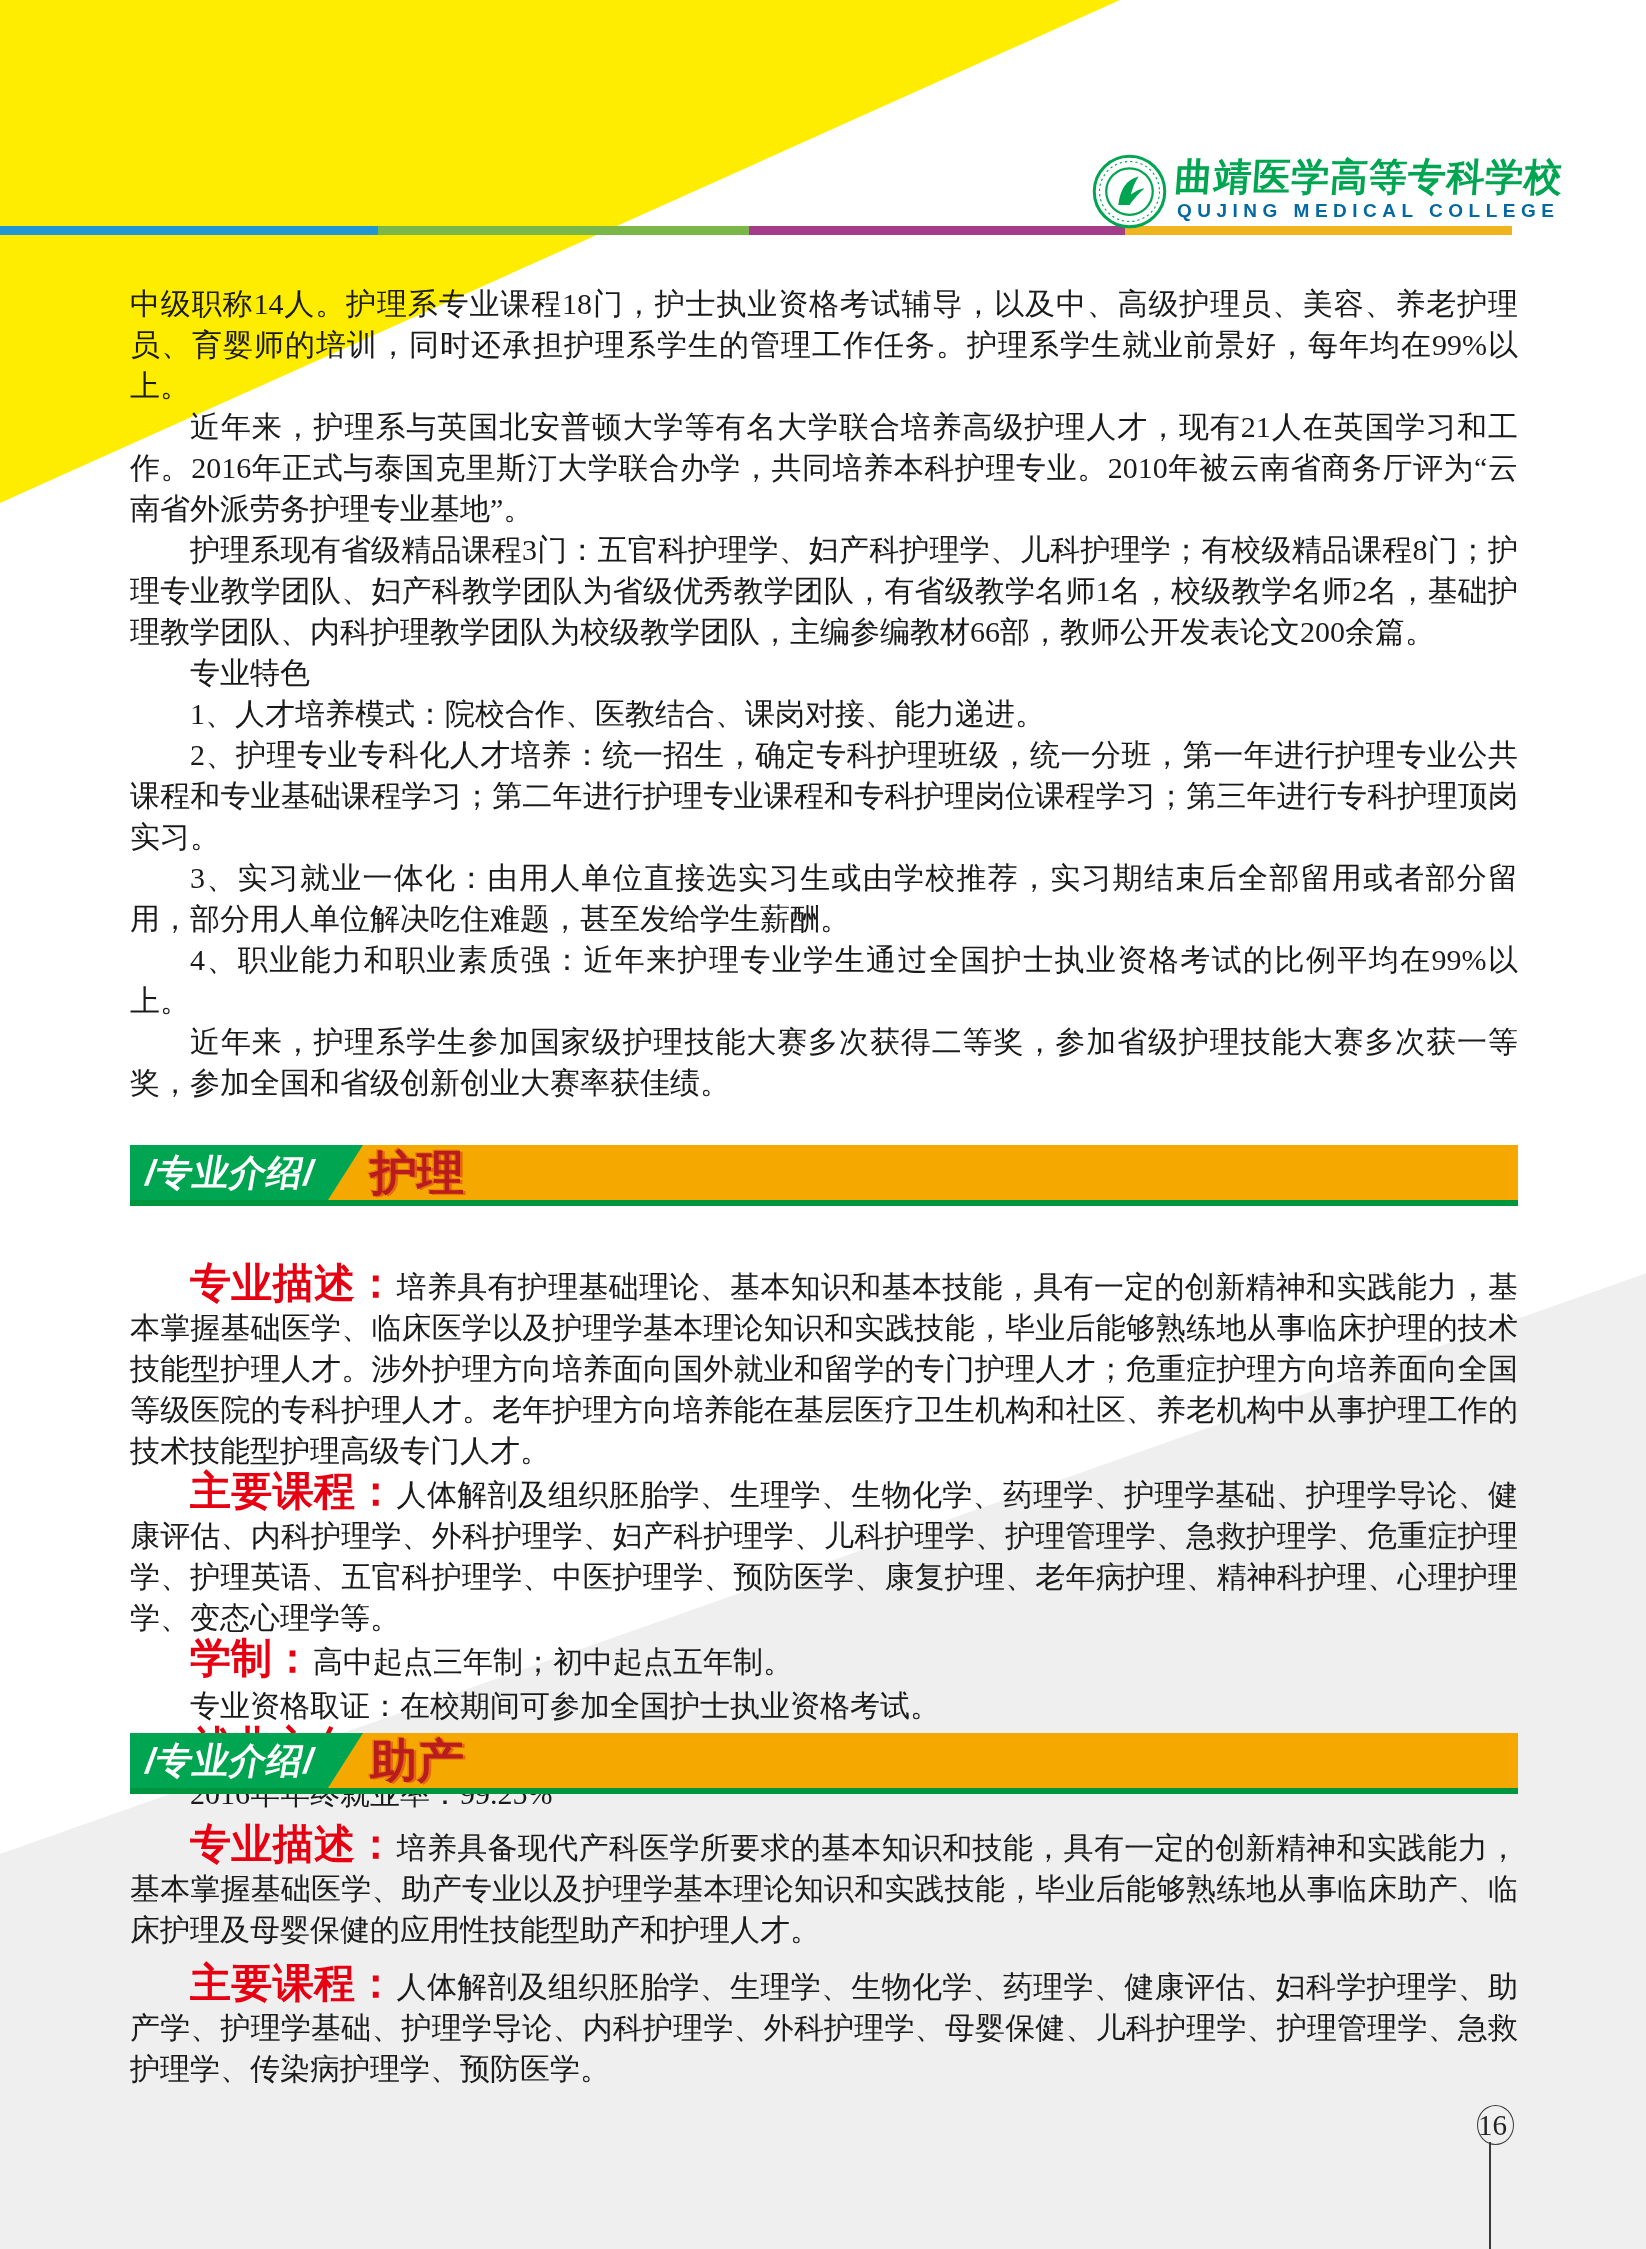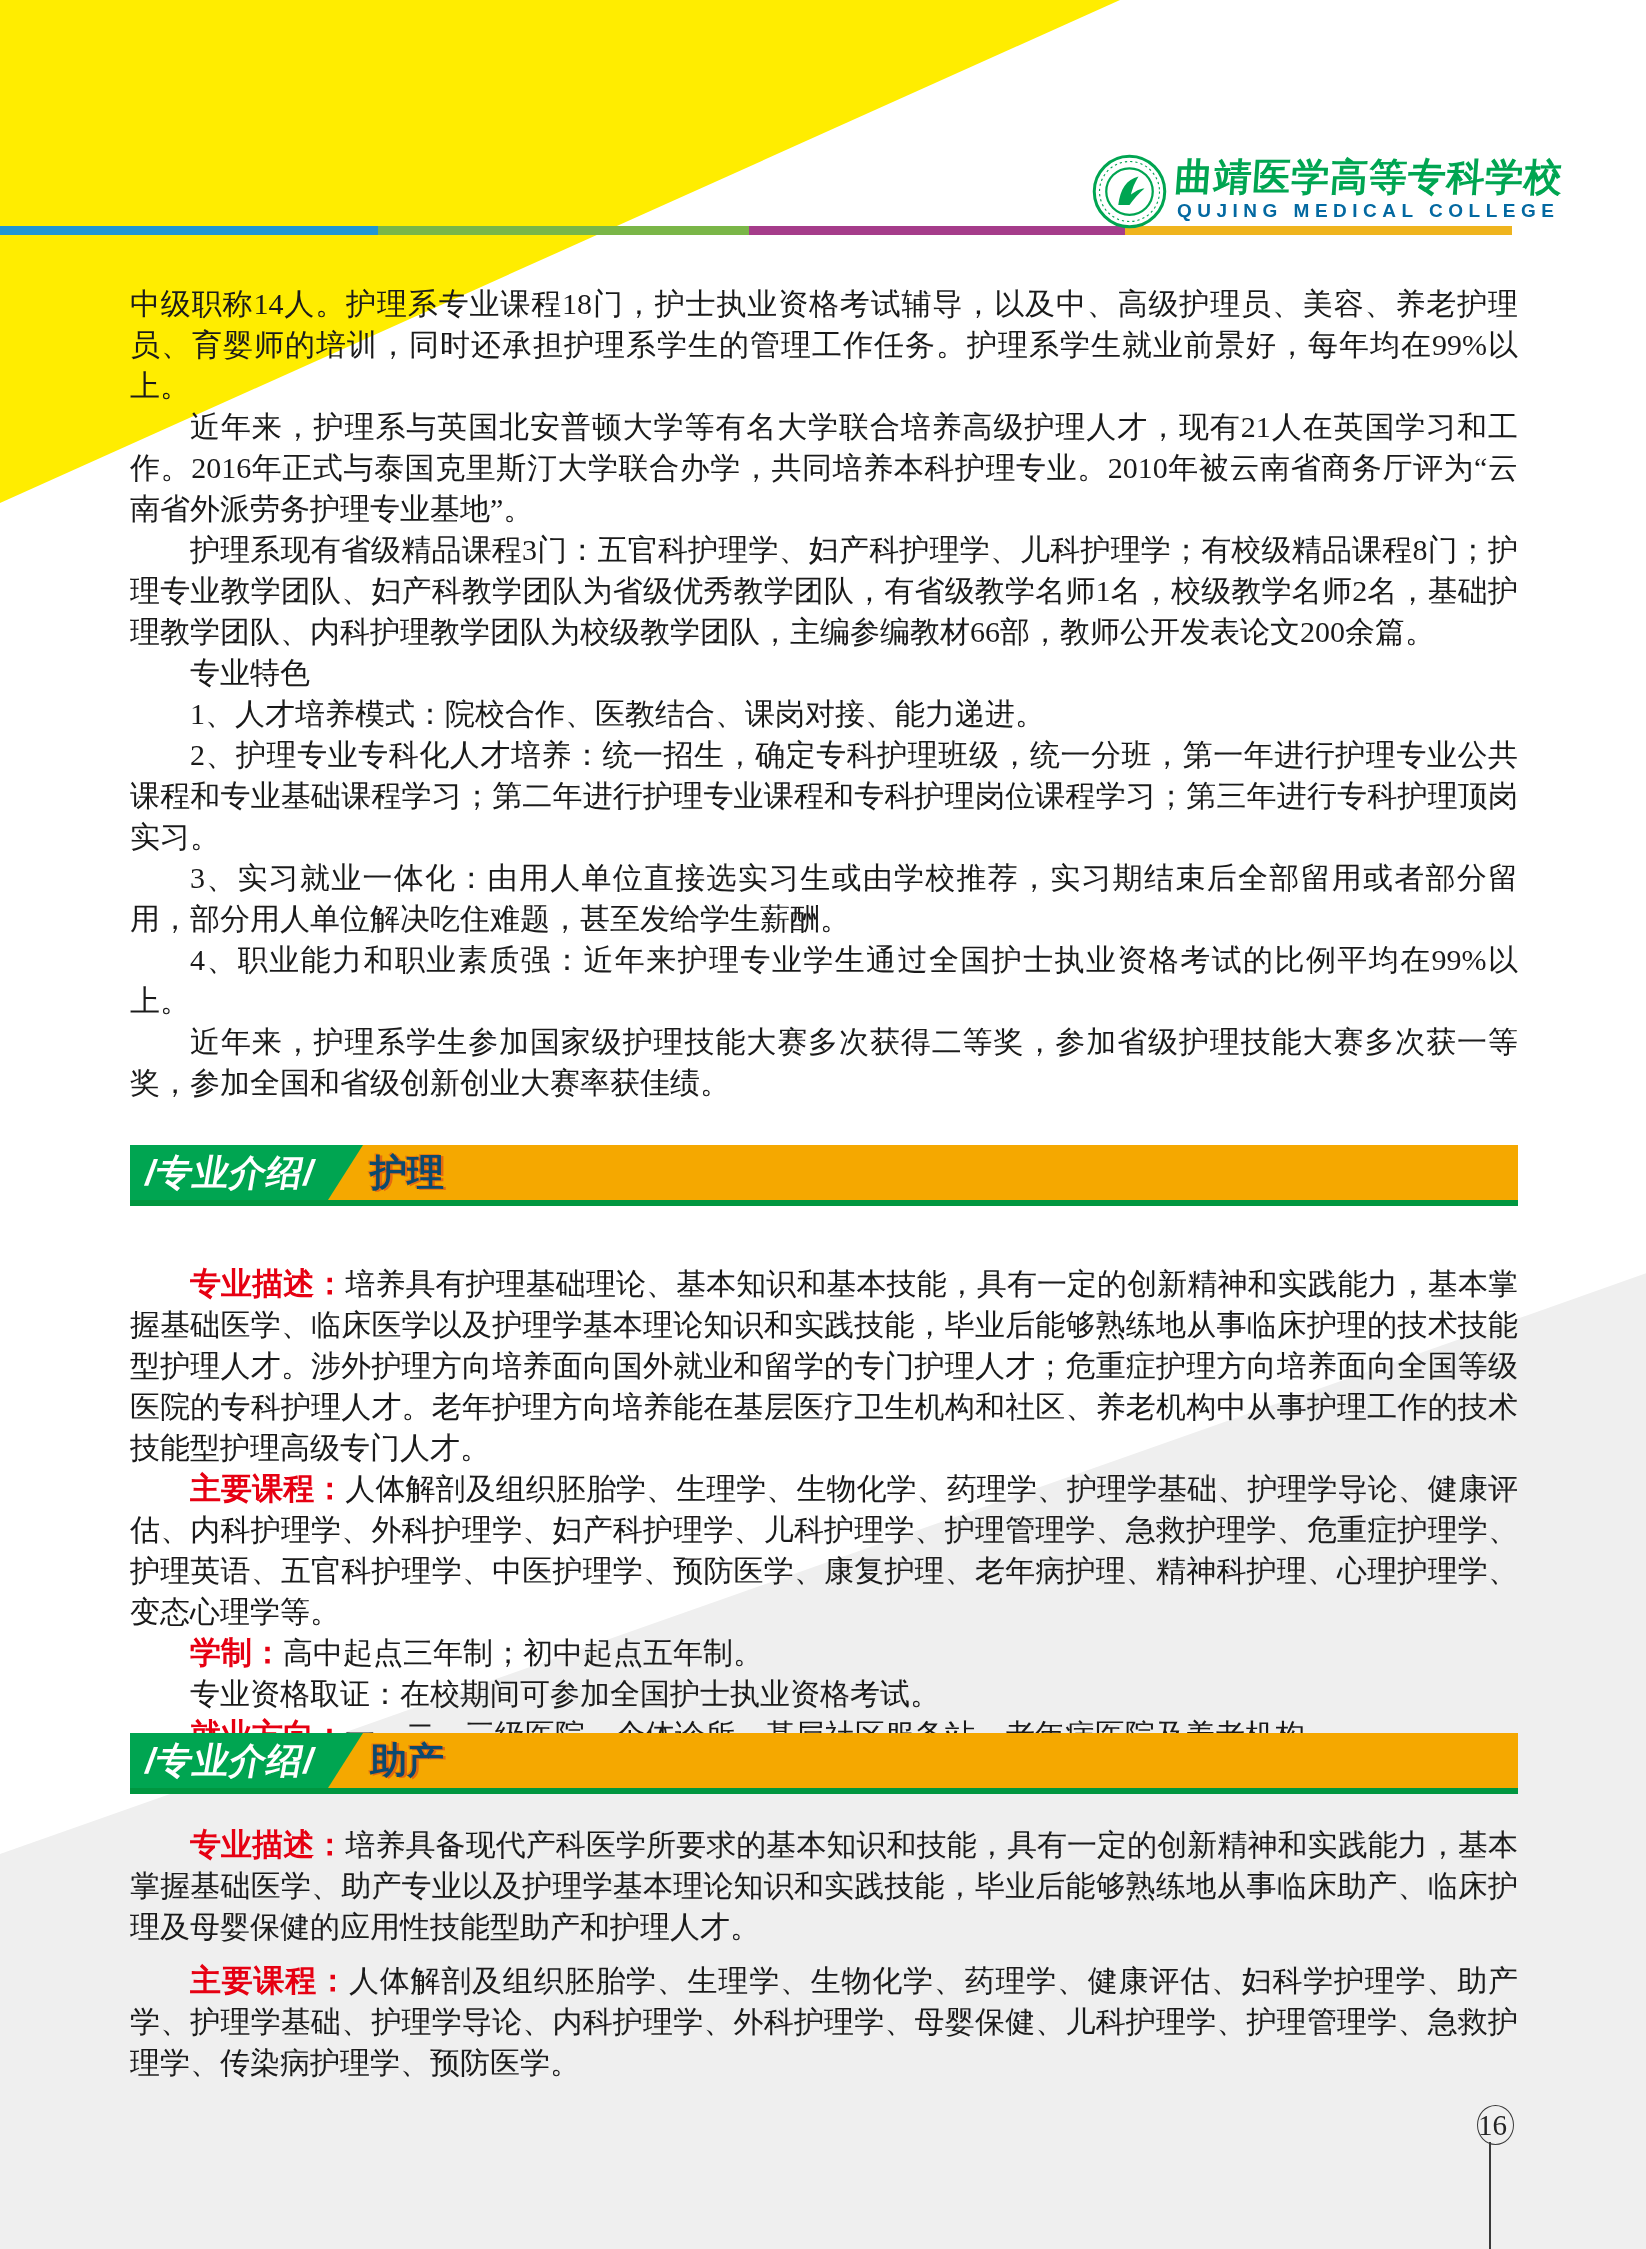--- a/index.html
+++ b/index.html
@@ -51,40 +51,40 @@
     font-size:30px;line-height:41px;text-align:justify;
   }
   .textblock p{margin:0;}
   .textblock p.ind{text-indent:2em;}
   #body-block{top:283px;}
   #section1-items{top:1263px;}
   #section2-items{top:1813px;margin-top:11px;}
   #section2-items .gap-top{margin-top:12.6px;}
   .lbl{
     font-family:"Liberation Sans","DejaVu Sans",sans-serif;
-    font-weight:700;color:#e60012;font-size:31px;
+    font-weight:700;color:#e60012;font-size:41px;
   }
   
   .banner{position:absolute;left:130px;width:1388px;height:61px;z-index:3;}
   .banner .orange-bar{position:absolute;left:0;right:0;top:0;bottom:6.3px;background:#f5a800;}
   .banner .green-underline{position:absolute;left:0;right:0;bottom:0;height:6.3px;background:#009640;}
   .banner .green-tab{
     position:absolute;left:0;top:0;width:236px;height:55px;background:#00a551;
     clip-path:polygon(0 0,233px 0,198px 55px,0 55px);
   }
   .banner .slash-label{
     position:absolute;left:15.7px;top:0;height:55px;line-height:55px;
     font-family:"Liberation Sans","DejaVu Sans",sans-serif;
     font-weight:700;font-size:36px;color:#ffffff;
     transform:skewX(-10deg);letter-spacing:0.8px;white-space:nowrap;
   }
   .banner .banner-title{
     position:absolute;left:240px;top:1.6px;height:52px;line-height:52px;
     font-family:"Liberation Serif","DejaVu Serif",serif;
-    font-weight:700;font-size:37px;color:#0c4a6e;
+    font-weight:700;font-size:47px;color:#b91c1c;
     text-shadow:2.4px 0.8px 0 rgba(213,43,30,.5),-1.6px -0.8px 0 rgba(213,43,30,.35);
     white-space:nowrap;
   }
   #banner1{top:1145px;}
   #banner2{top:1733px;}
   
   .pagenum-line{position:absolute;left:1489px;top:2142px;width:1.6px;height:108px;background:#3a3a3a;z-index:3;}
   .pagenum-circle{
     position:absolute;left:1477px;top:2105px;width:35px;height:38px;z-index:4;
     border:1.6px solid #3a3a3a;border-radius:50%;

